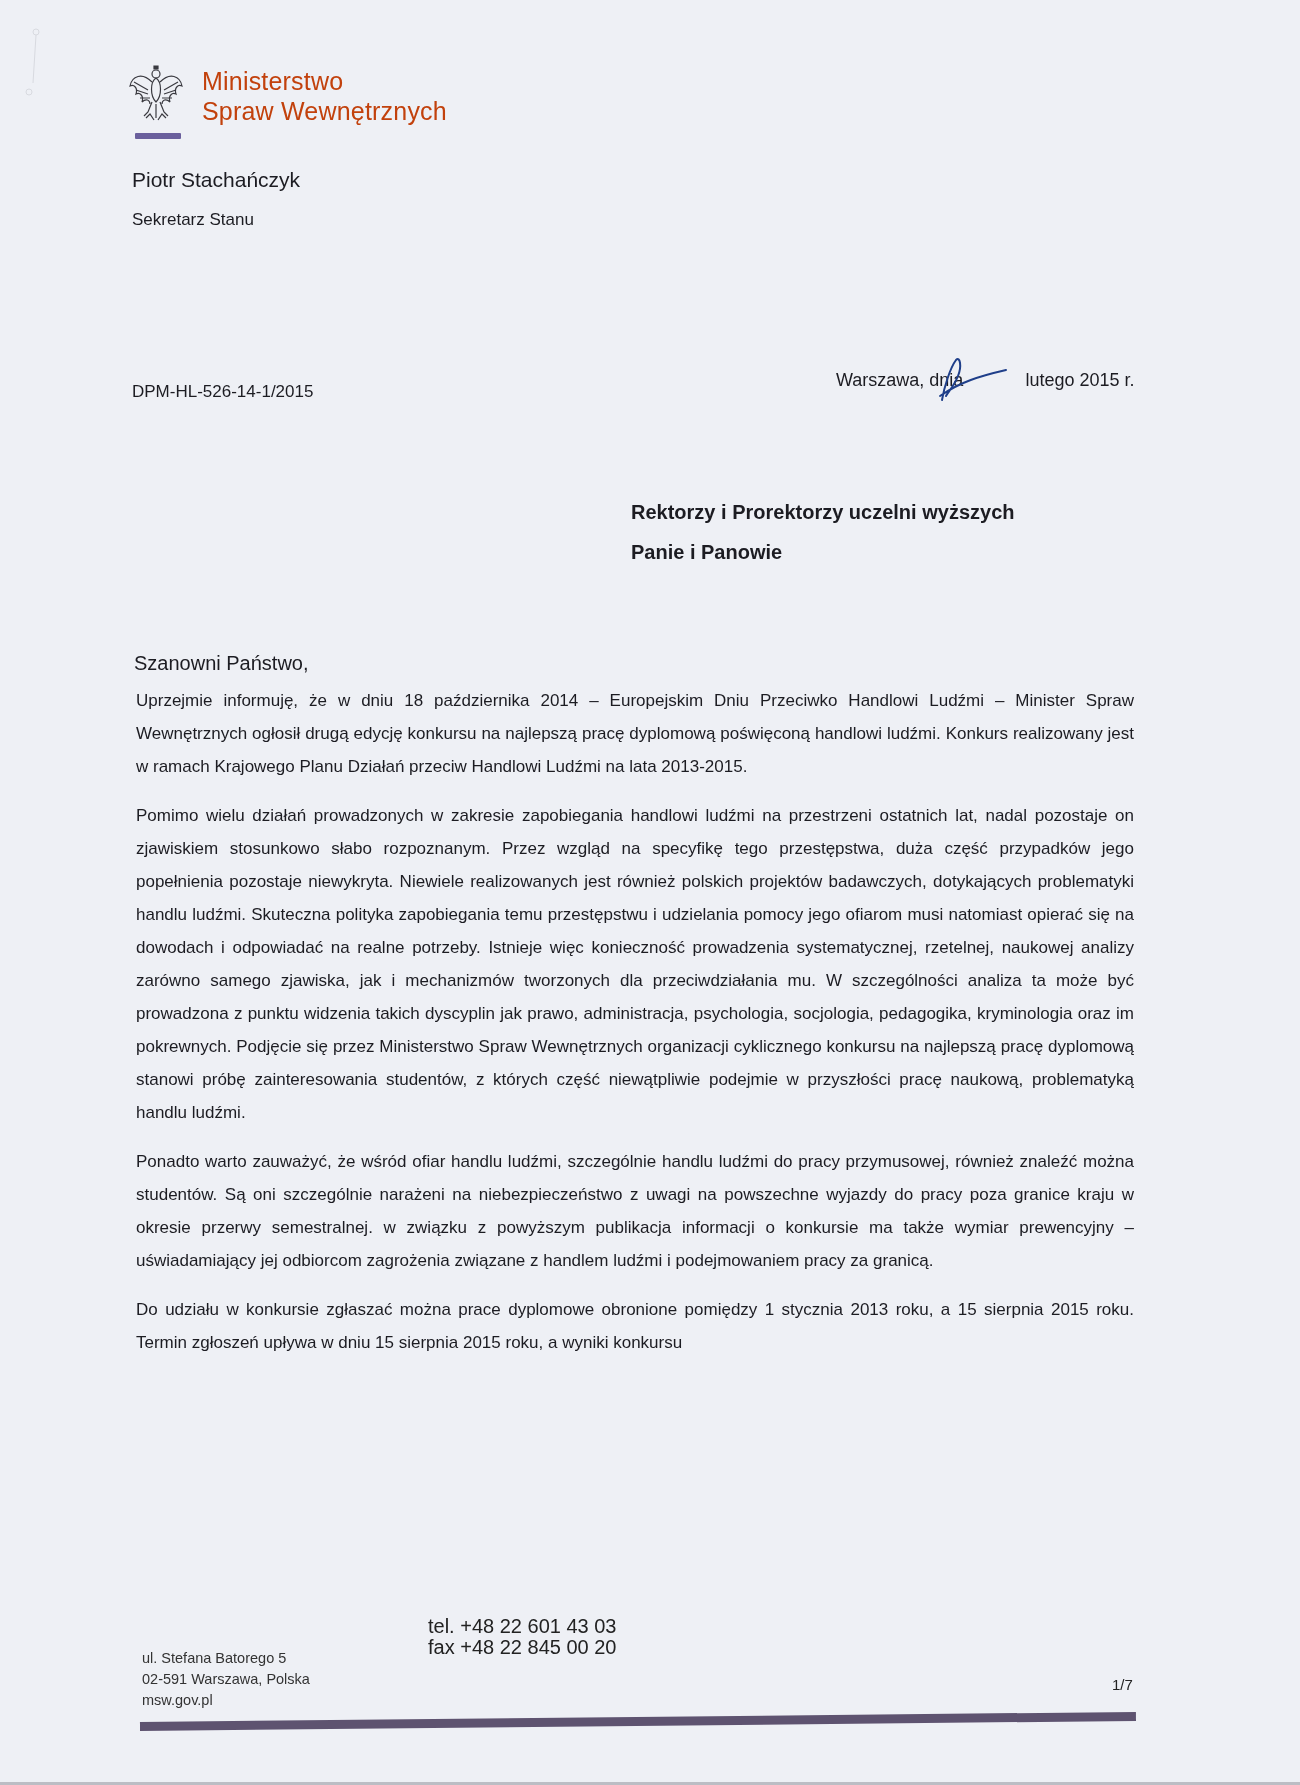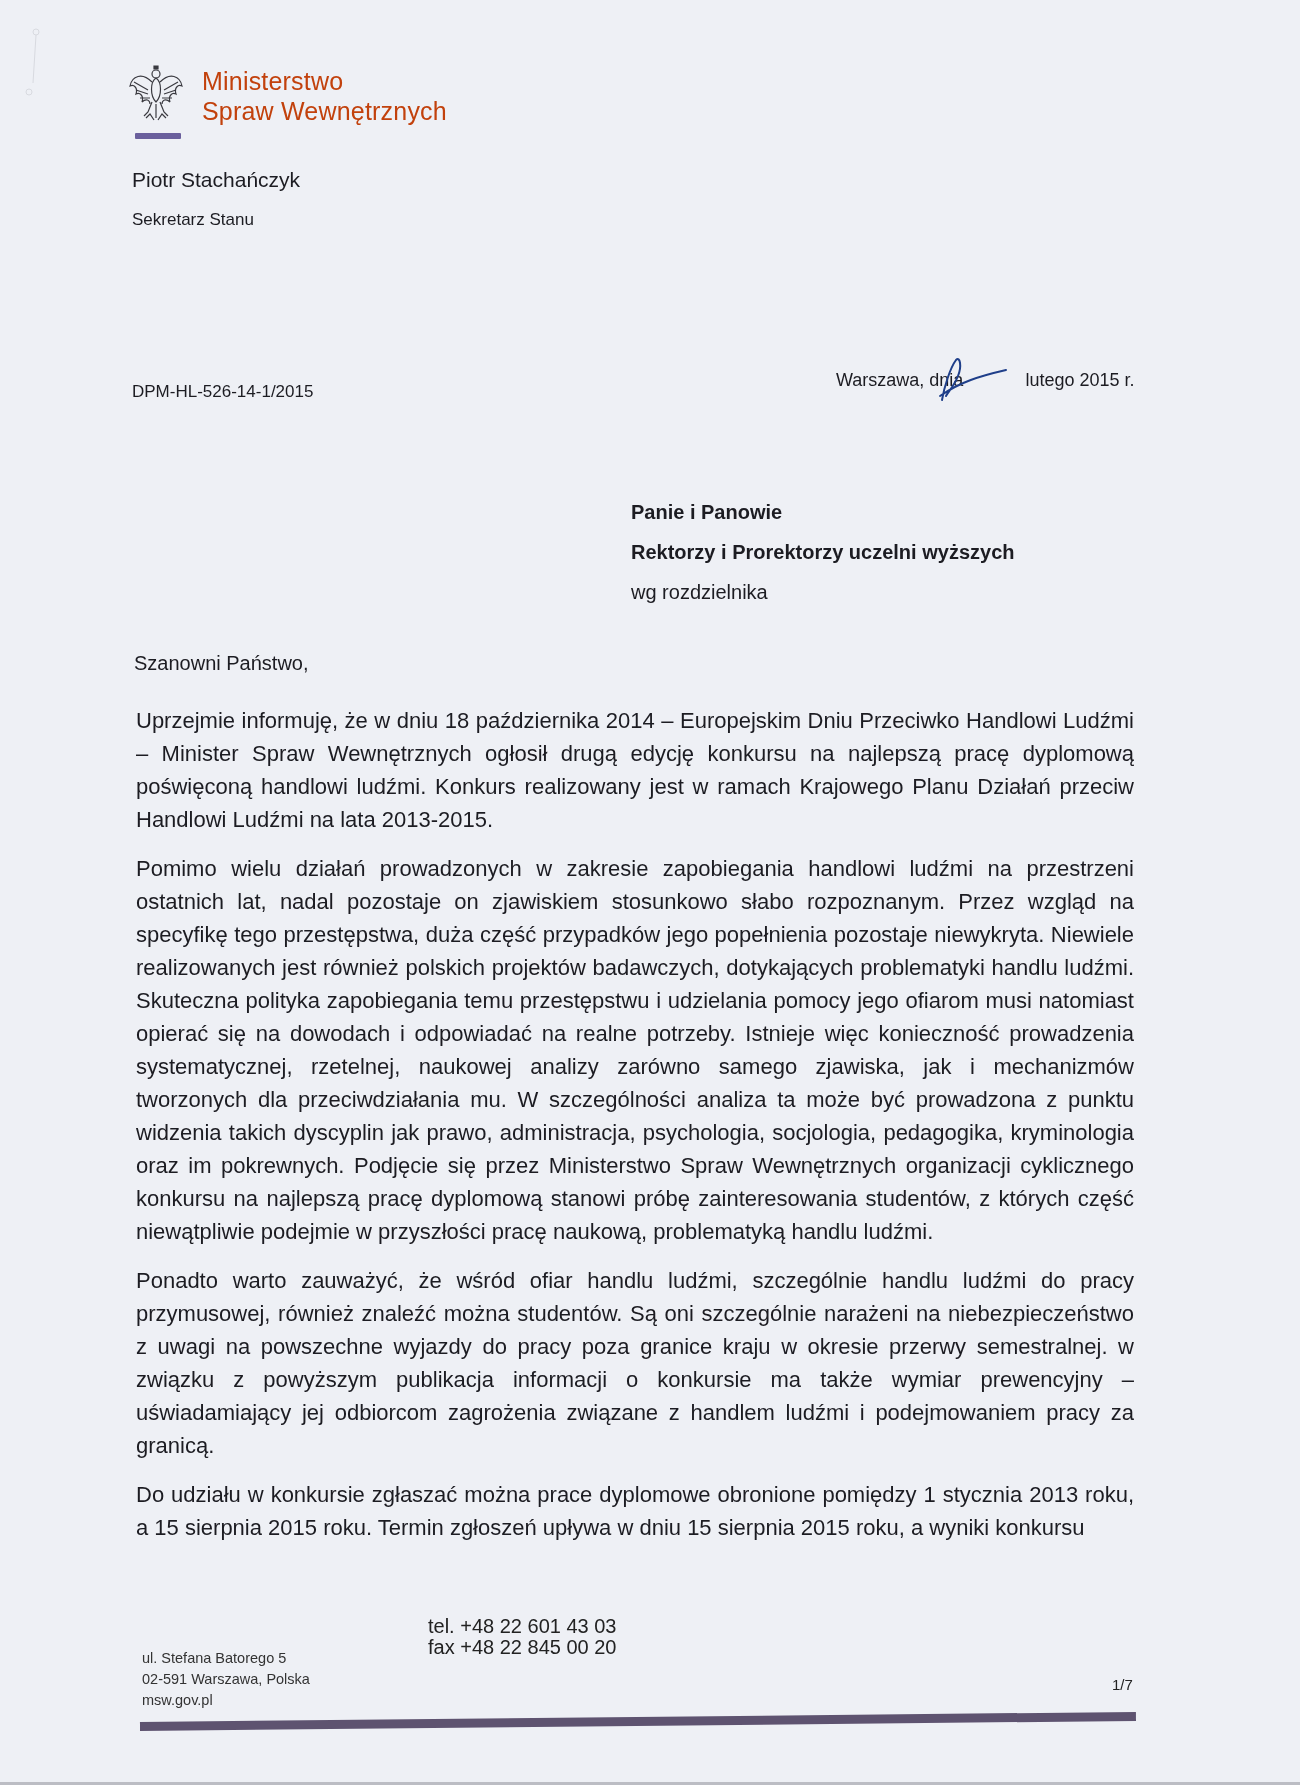--- a/index.html
+++ b/index.html
@@ -26,21 +26,21 @@
   .dateline { left: 836px; top: 370px; font-size: 18px; }
   .dateline .gap { display: inline-block; width: 62px; }
   .signature { left: 930px; top: 352px; width: 90px; height: 52px; }
 
   .recipients { left: 631px; top: 492px; }
   .recipients div { font-size: 20px; line-height: 40px; }
   .recipients .b { font-weight: bold; }
 
   .salutation { left: 134px; top: 632px; font-size: 20px; margin-top: 20px; }
 
-  .body-text { left: 136px; top: 704px; width: 998px; font-size: 22px; line-height: 33px; text-align: justify; }
+  .body-text { left: 136px; top: 684px; width: 998px; font-size: 17px; line-height: 33px; text-align: justify; }
   .body-text p { margin: 0 0 16px 0; }
 
   
   .addr { left: 142px; top: 1648px; font-size: 14.5px; line-height: 21px; color: #333; }
   .contact { left: 428px; top: 1616px; font-size: 20px; line-height: 21px; color: #222; }
   .pageno { left: 1112px; top: 1676px; font-size: 15px; color: #222; }
   .footer-rule { left: 140px; top: 1722px; width: 996px; height: 9px; background: #5e5370; transform: rotate(-0.58deg); transform-origin: left center; }
   .scan-edge { left: 0; top: 1782px; width: 1300px; height: 3px; background: #bcbdc4; }
   .punch { left: 20px; top: 28px; width: 20px; height: 70px; }
 </style>
@@ -81,23 +81,22 @@
   <div class="abs refno">DPM-HL-526-14-1/2015</div>
 
   <div class="abs dateline">
     <span>Warszawa, dnia</span><span class="gap"></span><span>lutego 2015 r.</span>
   </div>
   <svg class="abs signature" viewBox="0 0 90 52">
     <path d="M12 48 C14 36 20 16 26 8 C30 4 32 14 28 24 C24 34 18 40 16 44 M10 44 C30 30 50 24 76 18" fill="none" stroke="#1f3f8a" stroke-width="2" stroke-linecap="round"></path>
   </svg>
 
   <div class="abs recipients">
+    <div class="b">Rektorzy i Prorektorzy uczelni wyższych</div>
     <div class="b">Panie i Panowie</div>
-    <div class="b">Rektorzy i Prorektorzy uczelni wyższych</div>
-    <div>wg rozdzielnika</div>
   </div>
 
   <div class="abs salutation">Szanowni Państwo,</div>
 
   <div class="abs body-text">
     <p>Uprzejmie informuję, że w dniu 18 października 2014 – Europejskim Dniu Przeciwko Handlowi Ludźmi – Minister Spraw Wewnętrznych ogłosił drugą edycję konkursu na najlepszą pracę dyplomową poświęconą handlowi ludźmi. Konkurs realizowany jest w ramach Krajowego Planu Działań przeciw Handlowi Ludźmi na lata 2013-2015.</p>
     <p>Pomimo wielu działań prowadzonych w zakresie zapobiegania handlowi ludźmi na przestrzeni ostatnich lat, nadal pozostaje on zjawiskiem stosunkowo słabo rozpoznanym. Przez wzgląd na specyfikę tego przestępstwa, duża część przypadków jego popełnienia pozostaje niewykryta. Niewiele realizowanych jest również polskich projektów badawczych, dotykających problematyki handlu ludźmi. Skuteczna polityka zapobiegania temu przestępstwu i udzielania pomocy jego ofiarom musi natomiast opierać się na dowodach i odpowiadać na realne potrzeby. Istnieje więc konieczność prowadzenia systematycznej, rzetelnej, naukowej analizy zarówno samego zjawiska, jak i mechanizmów tworzonych dla przeciwdziałania mu. W szczególności analiza ta może być prowadzona z punktu widzenia takich dyscyplin jak prawo, administracja, psychologia, socjologia, pedagogika, kryminologia oraz im pokrewnych. Podjęcie się przez Ministerstwo Spraw Wewnętrznych organizacji cyklicznego konkursu na najlepszą pracę dyplomową stanowi próbę zainteresowania studentów, z których część niewątpliwie podejmie w przyszłości pracę naukową, problematyką handlu ludźmi.</p>
     <p>Ponadto warto zauważyć, że wśród ofiar handlu ludźmi, szczególnie handlu ludźmi do pracy przymusowej, również znaleźć można studentów. Są oni szczególnie narażeni na niebezpieczeństwo z uwagi na powszechne wyjazdy do pracy poza granice kraju w okresie przerwy semestralnej. w związku z powyższym publikacja informacji o konkursie ma także wymiar prewencyjny – uświadamiający jej odbiorcom zagrożenia związane z handlem ludźmi i podejmowaniem pracy za granicą.</p>
     <p>Do udziału w konkursie zgłaszać można prace dyplomowe obronione pomiędzy 1 stycznia 2013 roku, a 15 sierpnia 2015 roku. Termin zgłoszeń upływa w dniu 15 sierpnia 2015 roku, a wyniki konkursu</p>
   </div>

